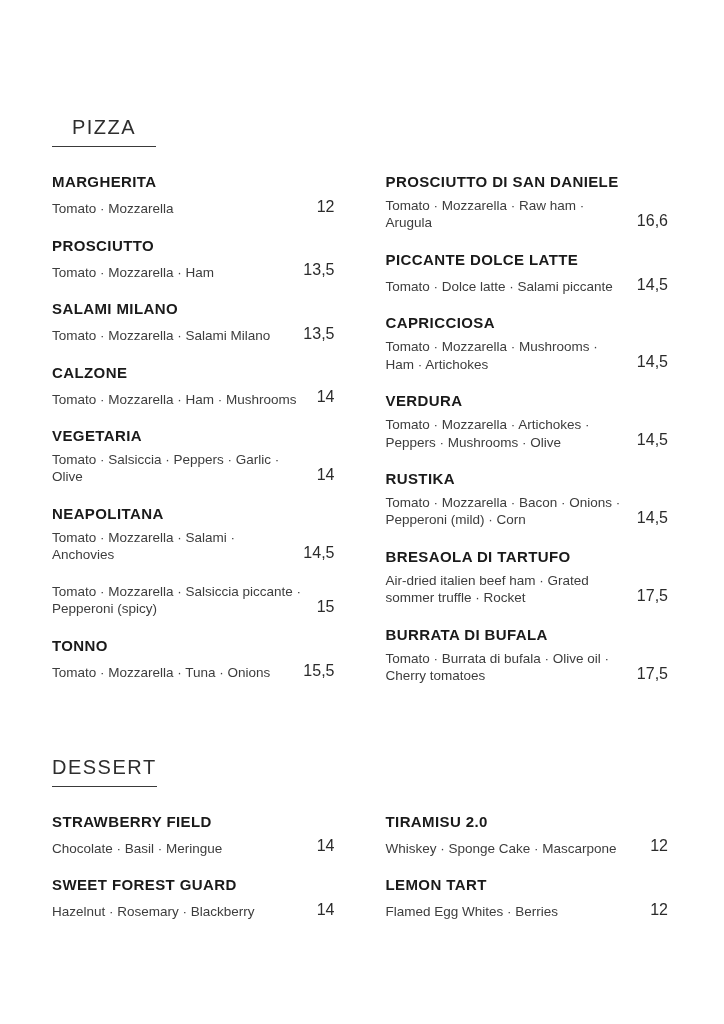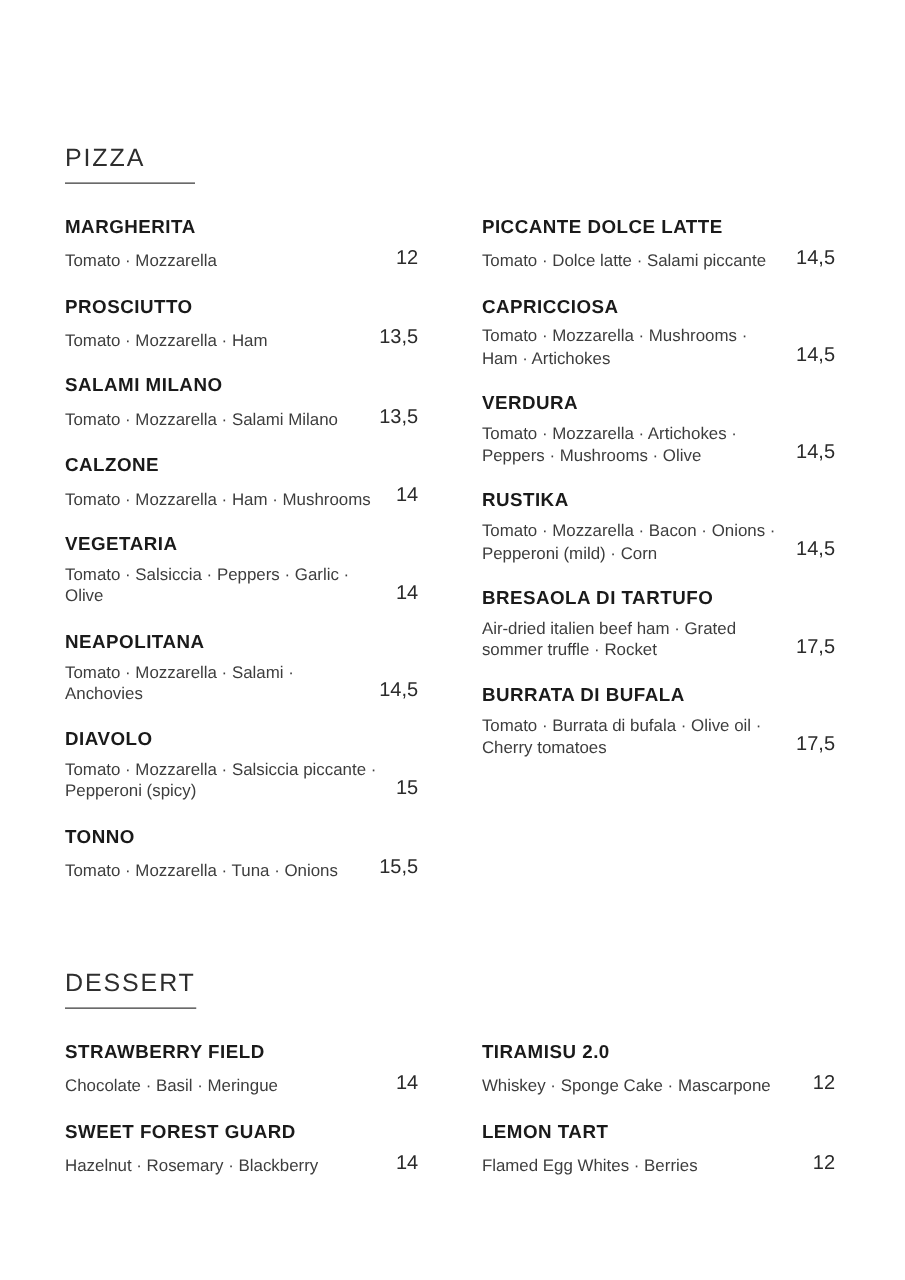--- a/index.html
+++ b/index.html
@@ -27,20 +27,21 @@
   .section-title {
     display: inline-block;
     font-size: 20px;
     font-weight: 400;
     letter-spacing: 1.5px;
     color: #2e2e2e;
     min-width: 104px;
     padding-bottom: 7px;
     border-bottom: 1.6px solid #3a3a3a;
     margin: 0 0 26px 0;
+    text-align: center;
   }
   .columns {
     display: flex;
     gap: 51px;
   }
   .col {
     flex: 1;
     min-width: 0;
   }
   .menu-item {
@@ -134,39 +135,45 @@
 
         <div class="menu-item">
           <div class="item-name">NEAPOLITANA</div>
           <div class="item-row">
             <div class="item-desc">Tomato · Mozzarella · Salami · Anchovies</div>
             <div class="item-price">14,5</div>
           </div>
         </div>
 
         <div class="menu-item">
-          <div class="item-name">DIAVOLO</div>
           <div class="item-row">
             <div class="item-desc">Tomato · Mozzarella · Salsiccia piccante · Pepperoni (spicy)</div>
             <div class="item-price">15</div>
           </div>
         </div>
 
         <div class="menu-item">
           <div class="item-name">TONNO</div>
           <div class="item-row">
             <div class="item-desc">Tomato · Mozzarella · Tuna · Onions</div>
             <div class="item-price">15,5</div>
           </div>
         </div>
 
       </div>
 
       <div class="col">
 
+        <div class="menu-item">
+          <div class="item-name">PROSCIUTTO DI SAN DANIELE</div>
+          <div class="item-row">
+            <div class="item-desc">Tomato · Mozzarella · Raw ham · Arugula</div>
+            <div class="item-price">16,6</div>
+          </div>
+        </div>
 
         <div class="menu-item">
           <div class="item-name">PICCANTE DOLCE LATTE</div>
           <div class="item-row">
             <div class="item-desc">Tomato · Dolce latte · Salami piccante</div>
             <div class="item-price">14,5</div>
           </div>
         </div>
 
         <div class="menu-item">

